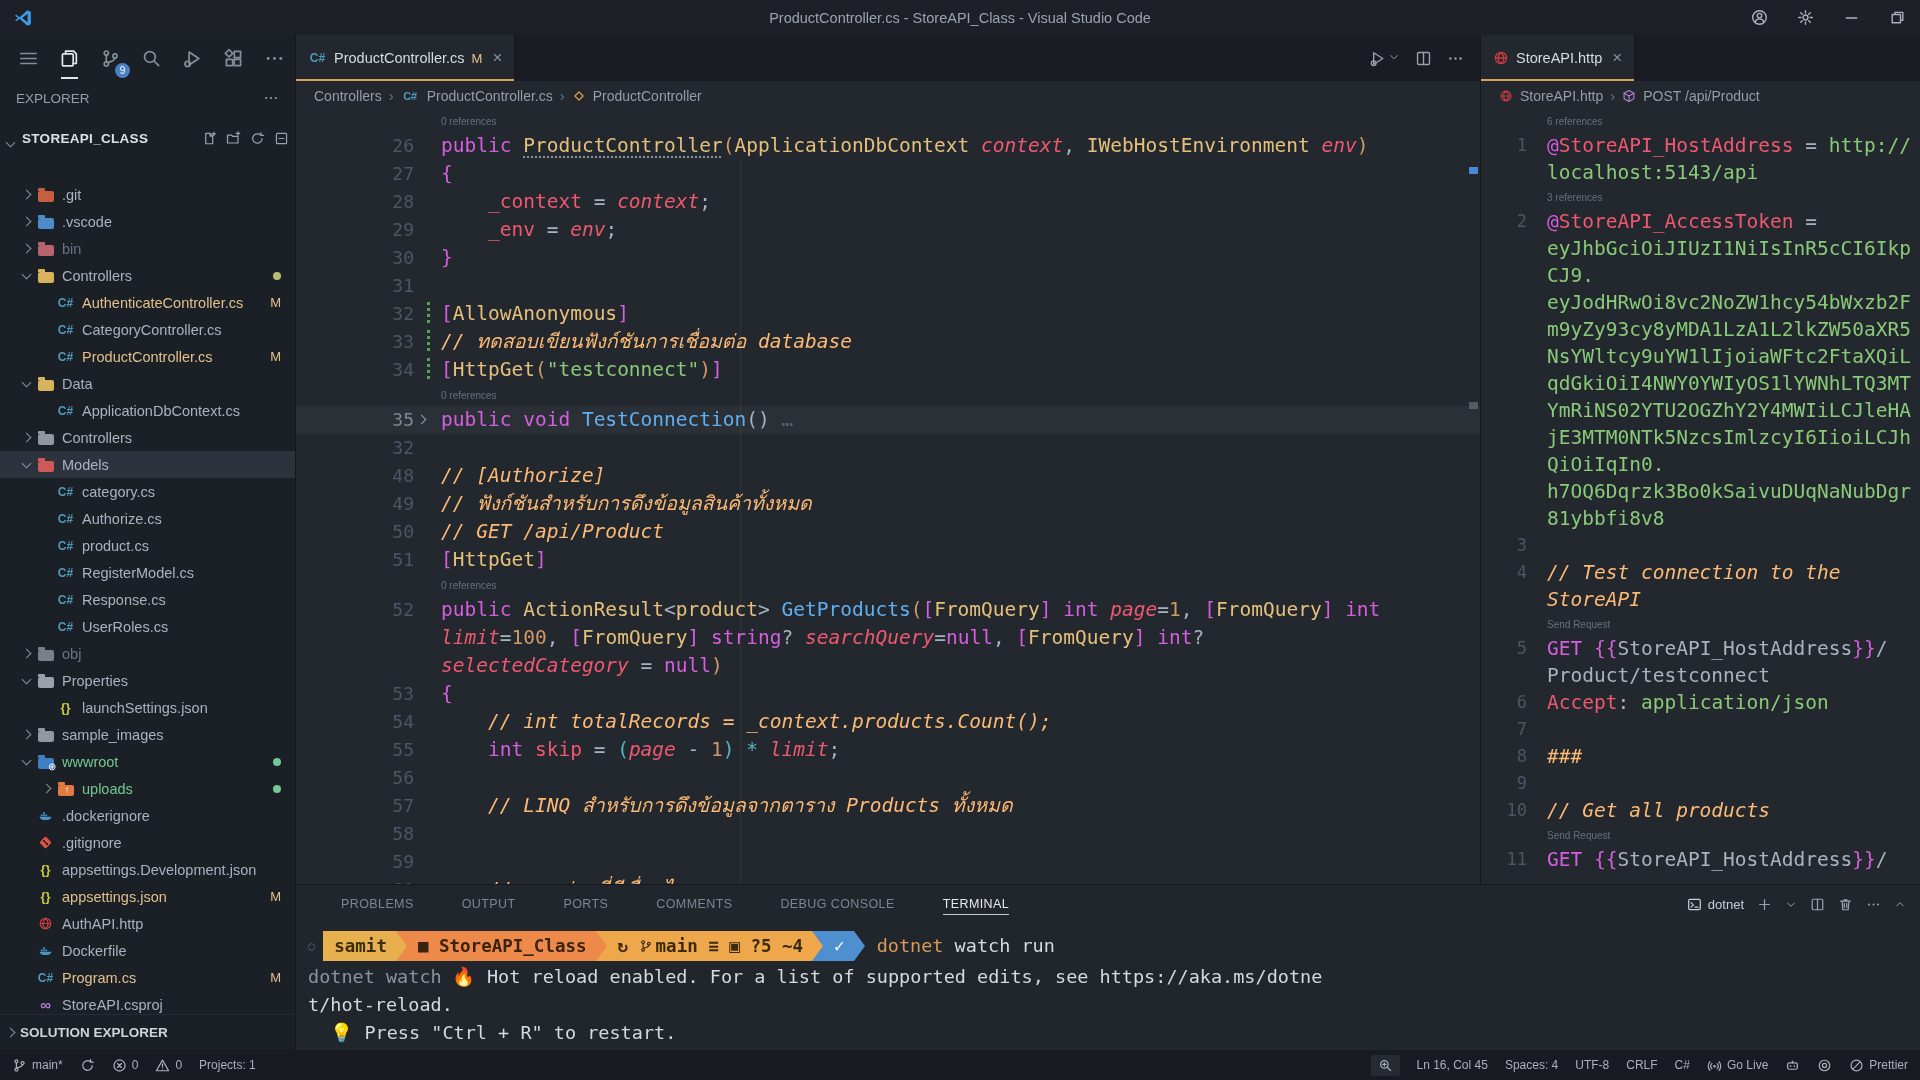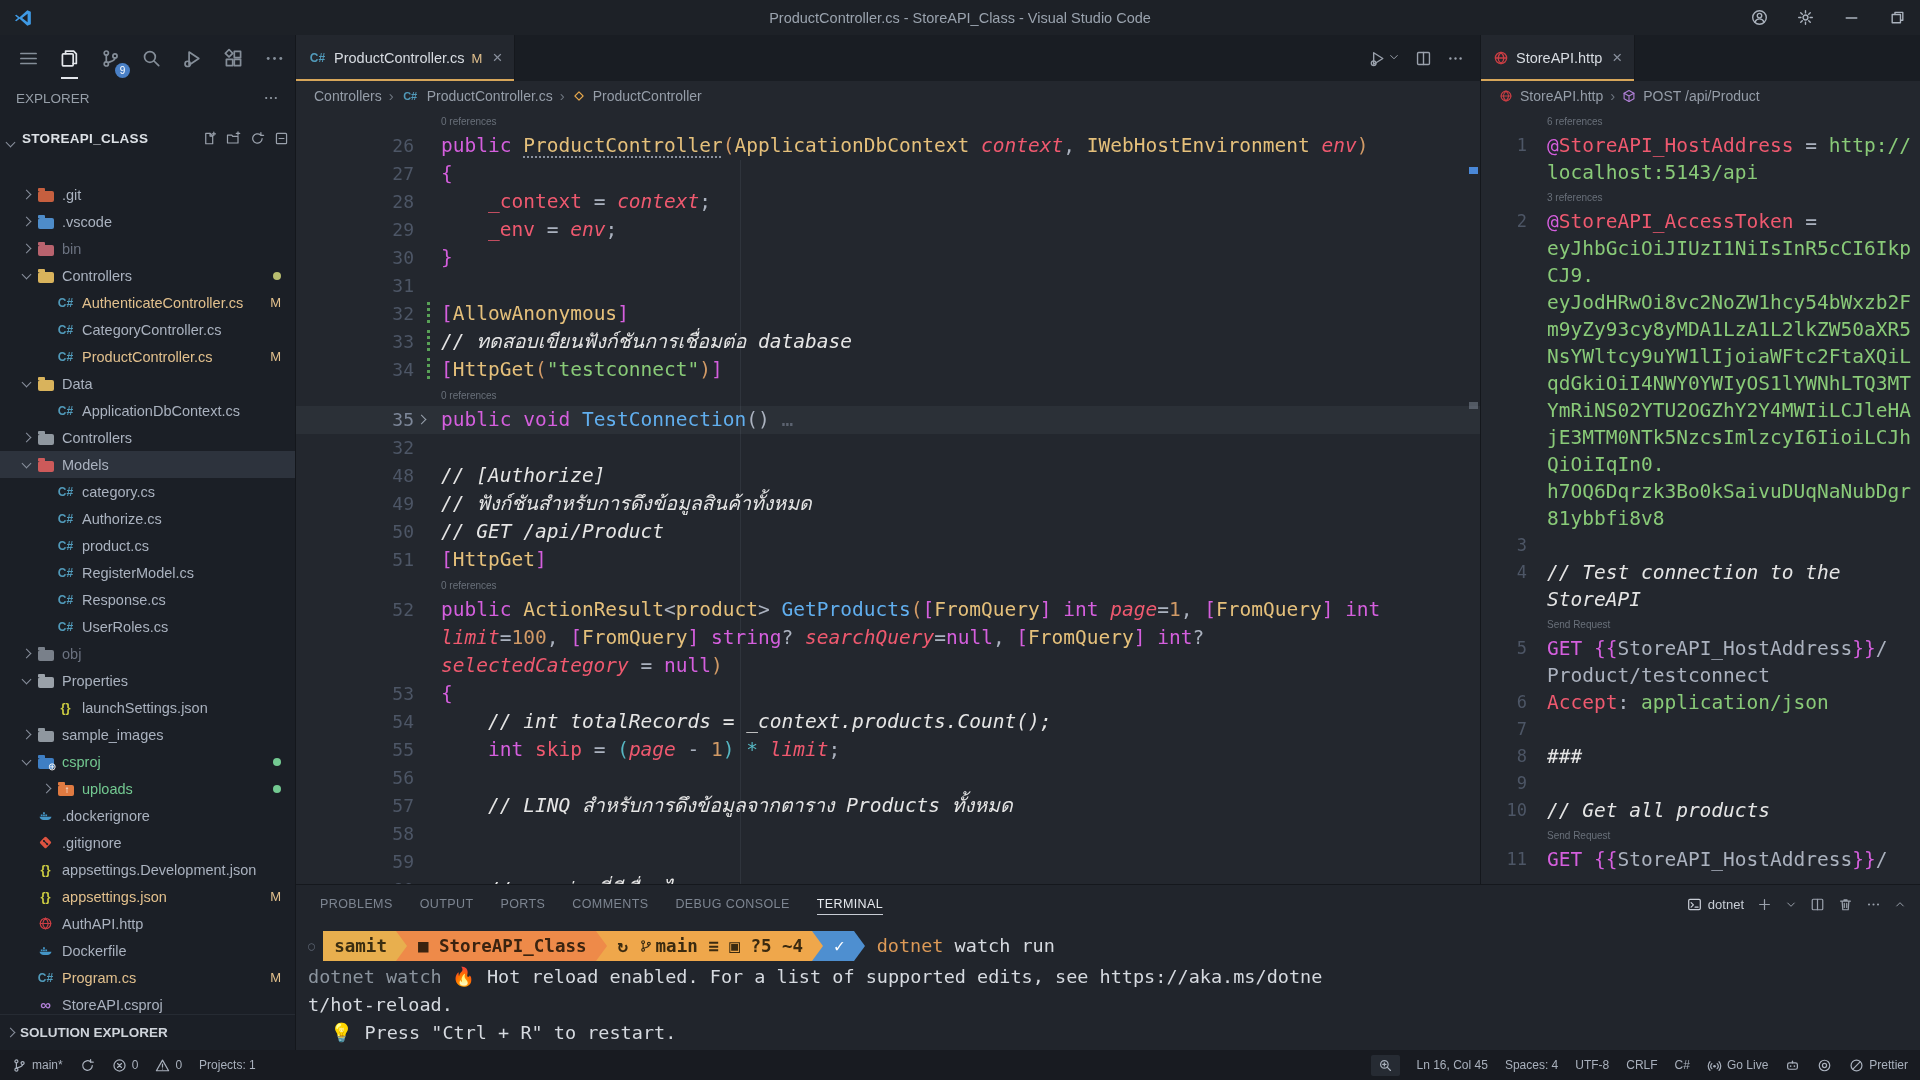--- a/index.html
+++ b/index.html
@@ -88,30 +88,30 @@
   .er .lrow{padding-left:66px;height:22px;}
   .gmark{position:absolute;left:131px;top:2px;bottom:2px;width:3px;
          background:repeating-linear-gradient(180deg,#58a156 0 3px,transparent 3px 6px);}
   .foldtw{position:absolute;left:122px;top:10px;width:7px;height:7px;border-right:1.5px solid #99a1ad;border-top:1.5px solid #99a1ad;transform:rotate(45deg);}
   .guide{position:absolute;left:444px;top:50px;bottom:0;width:1px;background:#2f343c;}
   .mk1{position:absolute;right:2px;top:57px;width:9px;height:7px;background:#4a88d8;}
   .mk2{position:absolute;right:2px;top:292px;width:9px;height:7px;background:rgba(140,150,165,.45);}
   .s-kw{color:#d55fde;}.s-ty{color:#e5c07b;}.s-fn{color:#61afef;}
   .s-pr{color:#ef596f;font-style:italic;}.s-fd{color:#ef596f;}
   .s-st{color:#89ca78;}.s-nu{color:#d19a66;}
-  .s-cm{color:#e5e5e5;font-style:italic;}
+  .s-cm{color:#fdba74;font-style:italic;}
   .s-pu{color:#d55fde;}.s-gd{color:#d19a66;}.s-op{color:#56b6c2;}
   .s-wh{color:#abb2bf;}.s-dim{color:#5c6370;}
   .s-rd{color:#ef596f;}.s-mg{color:#d55fde;}
   .s-u{text-decoration:underline dotted 1.5px #8a919e;text-underline-offset:4px;}
 
   
   .panel{position:absolute;left:296px;top:884px;width:1624px;height:166px;background:#21252c;border-top:1px solid #15181d;}
   .ptabs{display:flex;gap:27px;padding:0 24px;height:38px;align-items:center;font-size:12.5px;letter-spacing:.4px;color:#7d8591;}
-  .ptab{padding:3px 0;}
+  .ptab{padding:3px 0;margin-left:21px;}
   .ptab.active{color:#e6e9ee;border-bottom:1.5px solid #c8ccd4;}
   .pacts{position:absolute;right:14px;top:0;height:38px;display:flex;align-items:center;gap:13px;color:#9aa1ac;}
   .pacts .shell{display:flex;align-items:center;gap:6px;font-size:13px;color:#c9ced6;}
   .pacts .svgi{width:15px;height:15px;}
   .term{position:absolute;left:12px;right:0;top:46px;bottom:0;font-family:"DejaVu Sans Mono",monospace;
         font-size:18.5px;line-height:28px;color:#d6dae0;white-space:pre;overflow:hidden;}
   .prow{display:flex;align-items:center;height:30px;margin-bottom:2px;}
   .pcircle{color:#565e6b;font-size:12px;margin-right:8px;}
   .pseg{display:flex;align-items:center;height:30px;padding:0 9px 0 11px;font-weight:bold;font-size:17.5px;}
   .pseg:first-of-type{border-radius:4px 0 0 4px;}
@@ -415,21 +415,21 @@
           <span class="lab ">sample_images</span>
           <span class="sp"></span>
         </div>
         <div class="trow" style="padding-left:20px">
           <span class="tw open"></span>
           <span class="ti">
             <span class="fold-ic" style="background:#3f7fc4">
               <span class="fov">⊕</span>
             </span>
           </span>
-          <span class="lab green">csproj</span>
+          <span class="lab green">wwwroot</span>
           <span class="sp"></span>
           <span class="tdot" style="background:#73c991"></span>
         </div>
         <div class="trow" style="padding-left:40px">
           <span class="tw"></span>
           <span class="ti">
             <span class="fold-ic" style="background:#e07a41">
               <span class="fov fup">↑</span>
             </span>
           </span>

